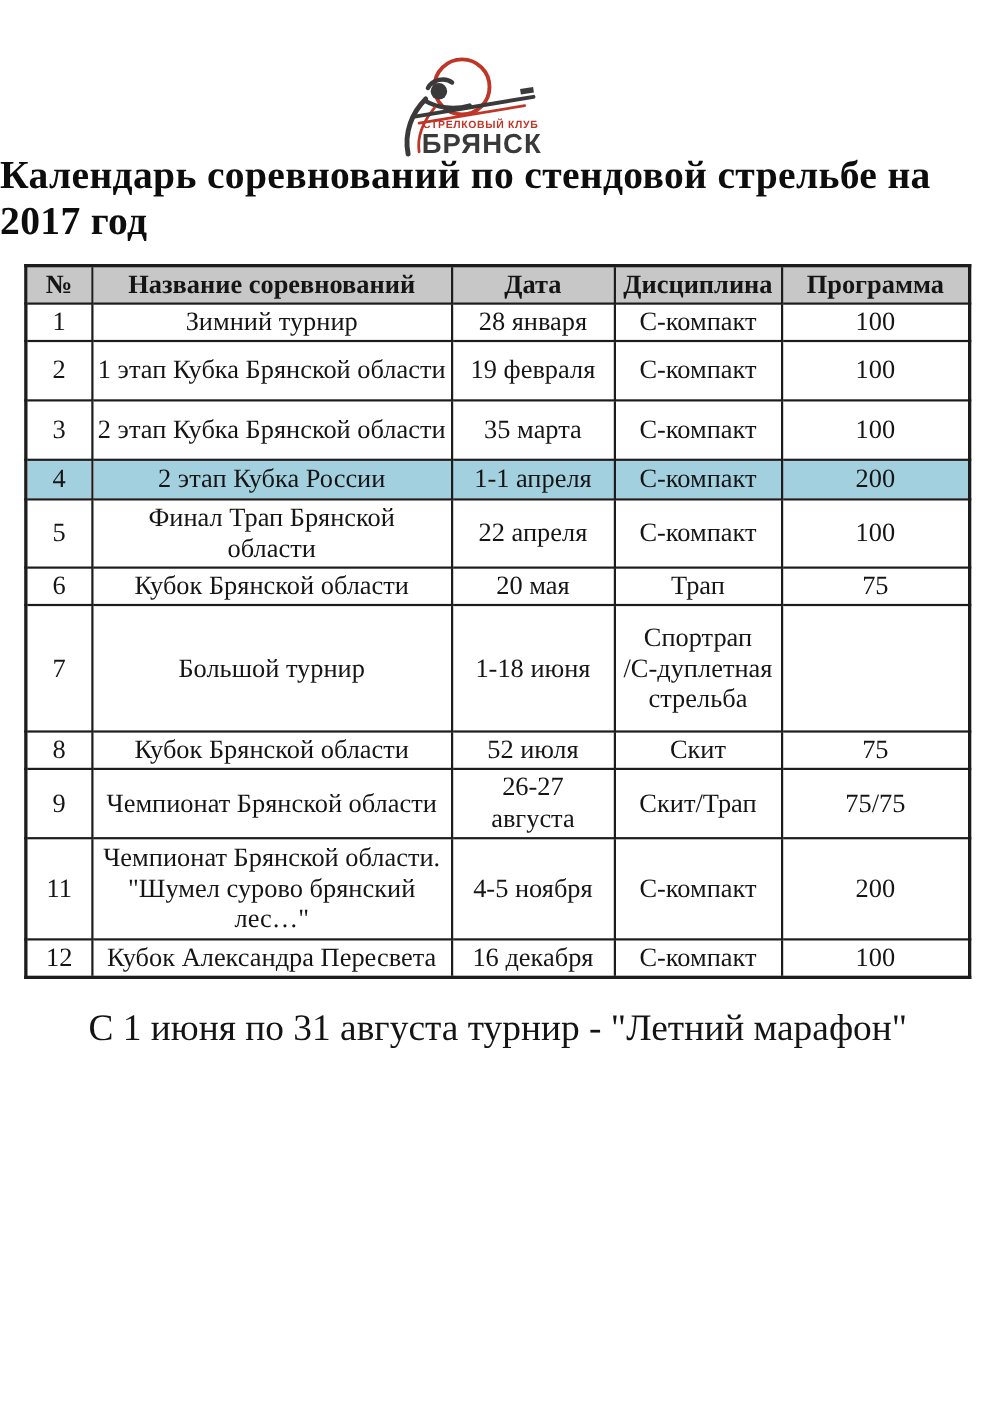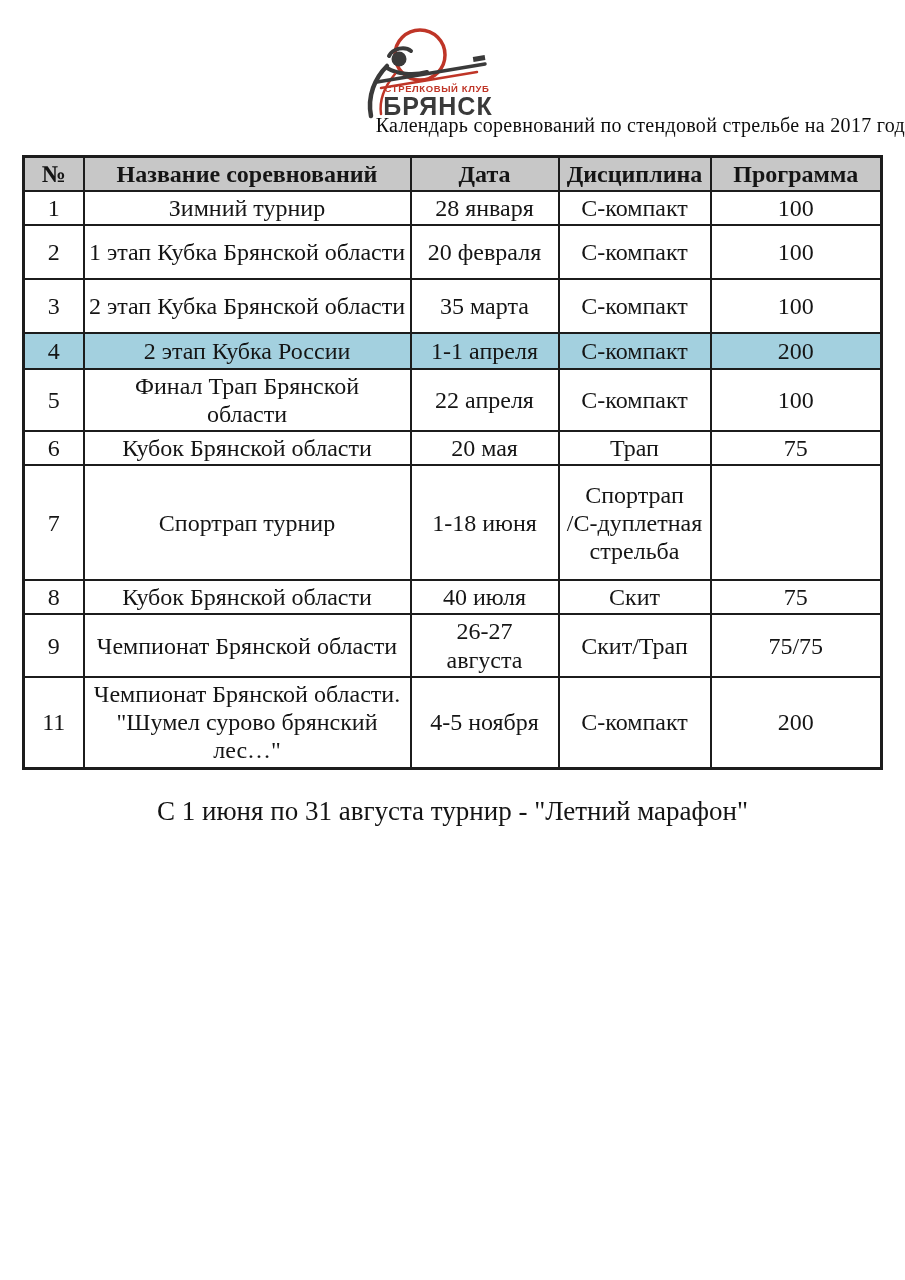--- a/index.html
+++ b/index.html
@@ -2,29 +2,29 @@
 <html><head>
 <meta charset="utf-8">
 <style>
   * { margin: 0; padding: 0; box-sizing: border-box; }
   html, body { width: 905px; height: 1280px; background: #ffffff; overflow: hidden; }
   body { font-family: "Liberation Serif", serif; color: #151515; }
 
   .page { position: relative; width: 905px; height: 1280px; background: #ffffff; }
 
   
-  .logo-wrap { padding-top: 22px; margin-left: 325px; width: 175px; height: 100px; }
+  .logo-wrap { padding-top: 22px; margin-left: 325px; width: 175px; height: 100px; margin-top: 24px; }
   .logo-wrap svg { display: block; }
 
   
   .page-title {
     margin-top: 14px;
-    text-align: right;
-    font-size: 20px;
-    font-weight: normal;
+    text-align: left;
+    font-size: 36px;
+    font-weight: bold;
     letter-spacing: 0.3px;
     color: #0d0d0d;
   }
 
   
   table.cal {
     margin: 18px auto 0 auto;
     width: 858px;
     border-collapse: collapse;
     table-layout: fixed;
@@ -63,21 +63,21 @@
   tr.row-10 { height: 57px; }
   tr.row-11 { height: 92px; }
   tr.row-12 { height: 32px; }
 
   tr.highlighted td { background: #a3d0df; }
 
   
   .footer-note {
     margin-top: 26px;
     text-align: center;
-    font-size: 27px;
+    font-size: 34px;
     color: #141414;
   }
 </style>
 </head>
 <body>
 
 <div class="page">
 
   <div class="logo-wrap">
     <svg width="175" height="100" viewBox="0 0 175 100">
@@ -125,21 +125,21 @@
       <tr class="row-1">
         <td>1</td>
         <td>Зимний турнир</td>
         <td>28 января</td>
         <td>С-компакт</td>
         <td>100</td>
       </tr>
       <tr class="row-2">
         <td>2</td>
         <td>1 этап Кубка Брянской области</td>
-        <td>20 февраля</td>
+        <td>19 февраля</td>
         <td>С-компакт</td>
         <td>100</td>
       </tr>
       <tr class="row-3">
         <td>3</td>
         <td>2 этап Кубка Брянской области</td>
         <td>35 марта</td>
         <td>С-компакт</td>
         <td>100</td>
       </tr>
@@ -160,49 +160,56 @@
       </tr>
       <tr class="row-6">
         <td>6</td>
         <td>Кубок Брянской области</td>
         <td>20 мая</td>
         <td>Трап</td>
         <td>75</td>
       </tr>
       <tr class="row-7">
         <td>7</td>
-        <td>Спортрап турнир</td>
+        <td>Большой турнир</td>
         <td>1-18 июня</td>
         <td>Спортрап
 /С-дуплетная
 стрельба</td>
         <td></td>
       </tr>
       <tr class="row-8">
         <td>8</td>
         <td>Кубок Брянской области</td>
-        <td>40 июля</td>
+        <td>52 июля</td>
         <td>Скит</td>
         <td>75</td>
       </tr>
       <tr class="row-9">
         <td>9</td>
         <td>Чемпионат Брянской области</td>
         <td>26-27
 августа</td>
         <td>Скит/Трап</td>
         <td>75/75</td>
       </tr>
       <tr class="row-11">
         <td>11</td>
         <td>Чемпионат Брянской области.
 "Шумел сурово брянский
 лес…"</td>
         <td>4-5 ноября</td>
         <td>С-компакт</td>
         <td>200</td>
       </tr>
+      <tr class="row-12">
+        <td>12</td>
+        <td>Кубок Александра Пересвета</td>
+        <td>16 декабря</td>
+        <td>С-компакт</td>
+        <td>100</td>
+      </tr>
     </tbody>
   </table>
 
   <div class="footer-note">С 1 июня по 31 августа турнир - "Летний марафон"</div>
 
 </div>
 
 </body></html>

